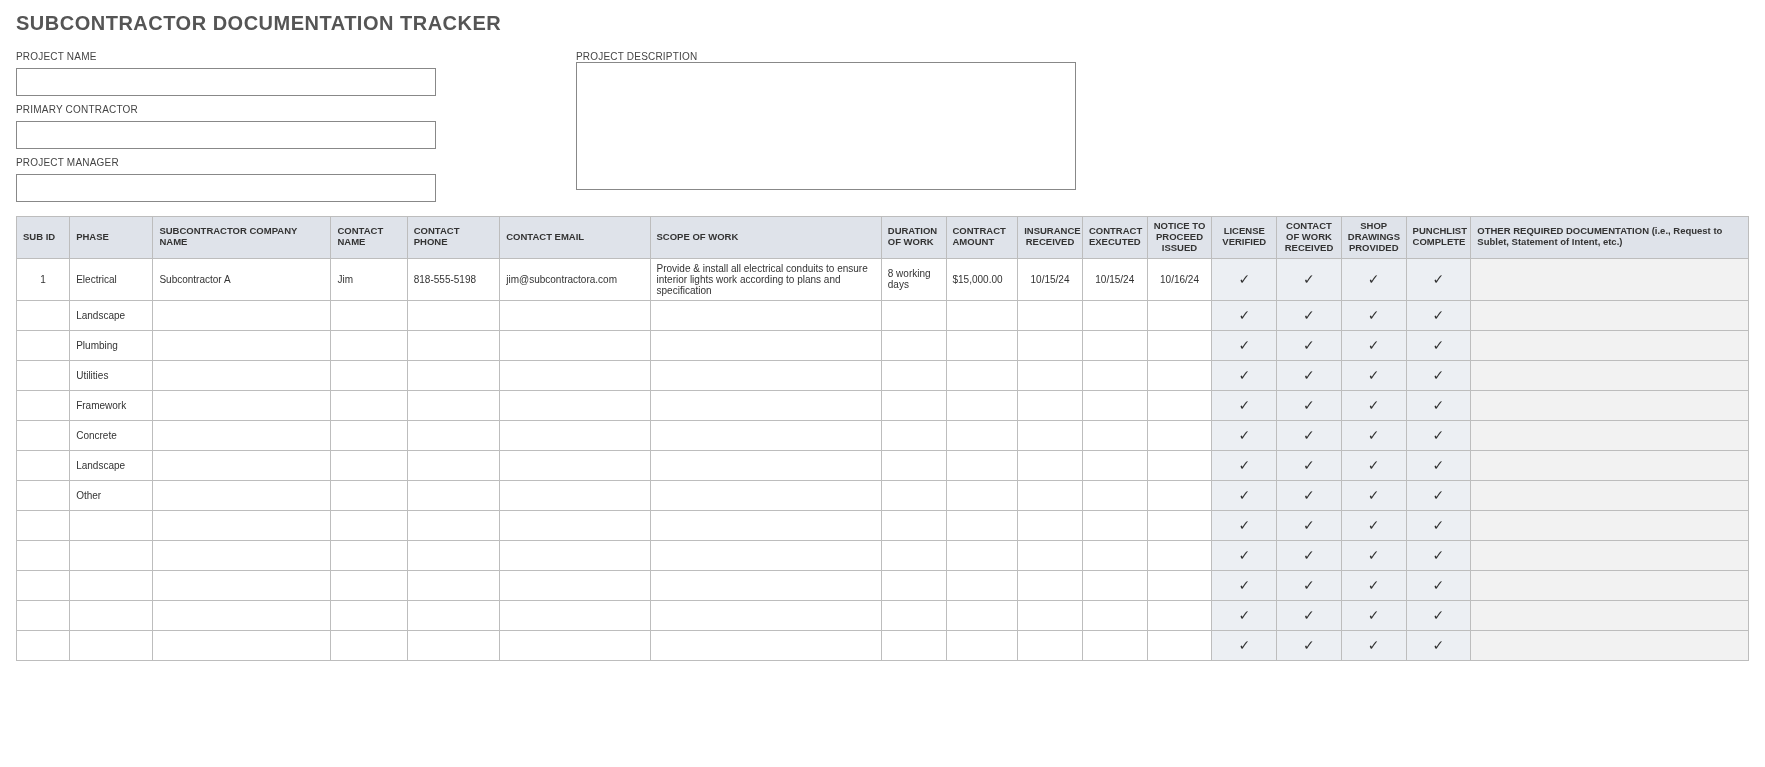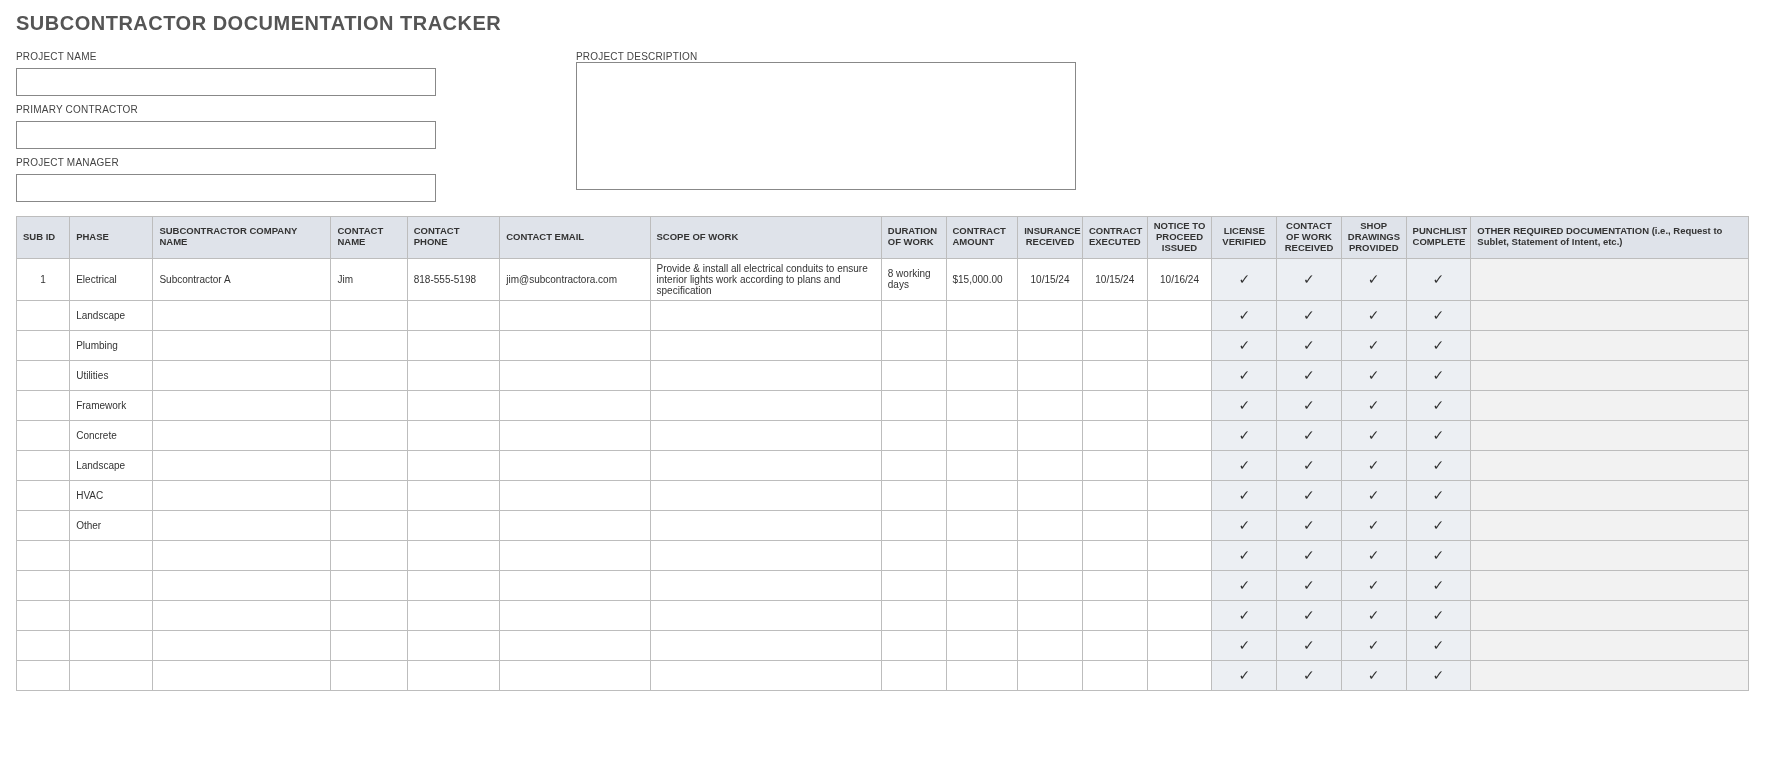--- a/index.html
+++ b/index.html
@@ -272,39 +272,20 @@
         <td class="center"></td>
         <td class="center"></td>
         <td class="check-cell">✓</td>
         <td class="check-cell">✓</td>
         <td class="check-cell">✓</td>
         <td class="check-cell">✓</td>
         <td class="other-cell"></td>
       </tr>
       <tr>
         <td class="center"></td>
-        <td>HVAC</td>
-        <td></td>
-        <td></td>
-        <td></td>
-        <td></td>
-        <td></td>
-        <td></td>
-        <td></td>
-        <td class="center"></td>
-        <td class="center"></td>
-        <td class="center"></td>
-        <td class="check-cell">✓</td>
-        <td class="check-cell">✓</td>
-        <td class="check-cell">✓</td>
-        <td class="check-cell">✓</td>
-        <td class="other-cell"></td>
-      </tr>
-      <tr>
-        <td class="center"></td>
         <td>Other</td>
         <td></td>
         <td></td>
         <td></td>
         <td></td>
         <td></td>
         <td></td>
         <td></td>
         <td class="center"></td>
         <td class="center"></td>

